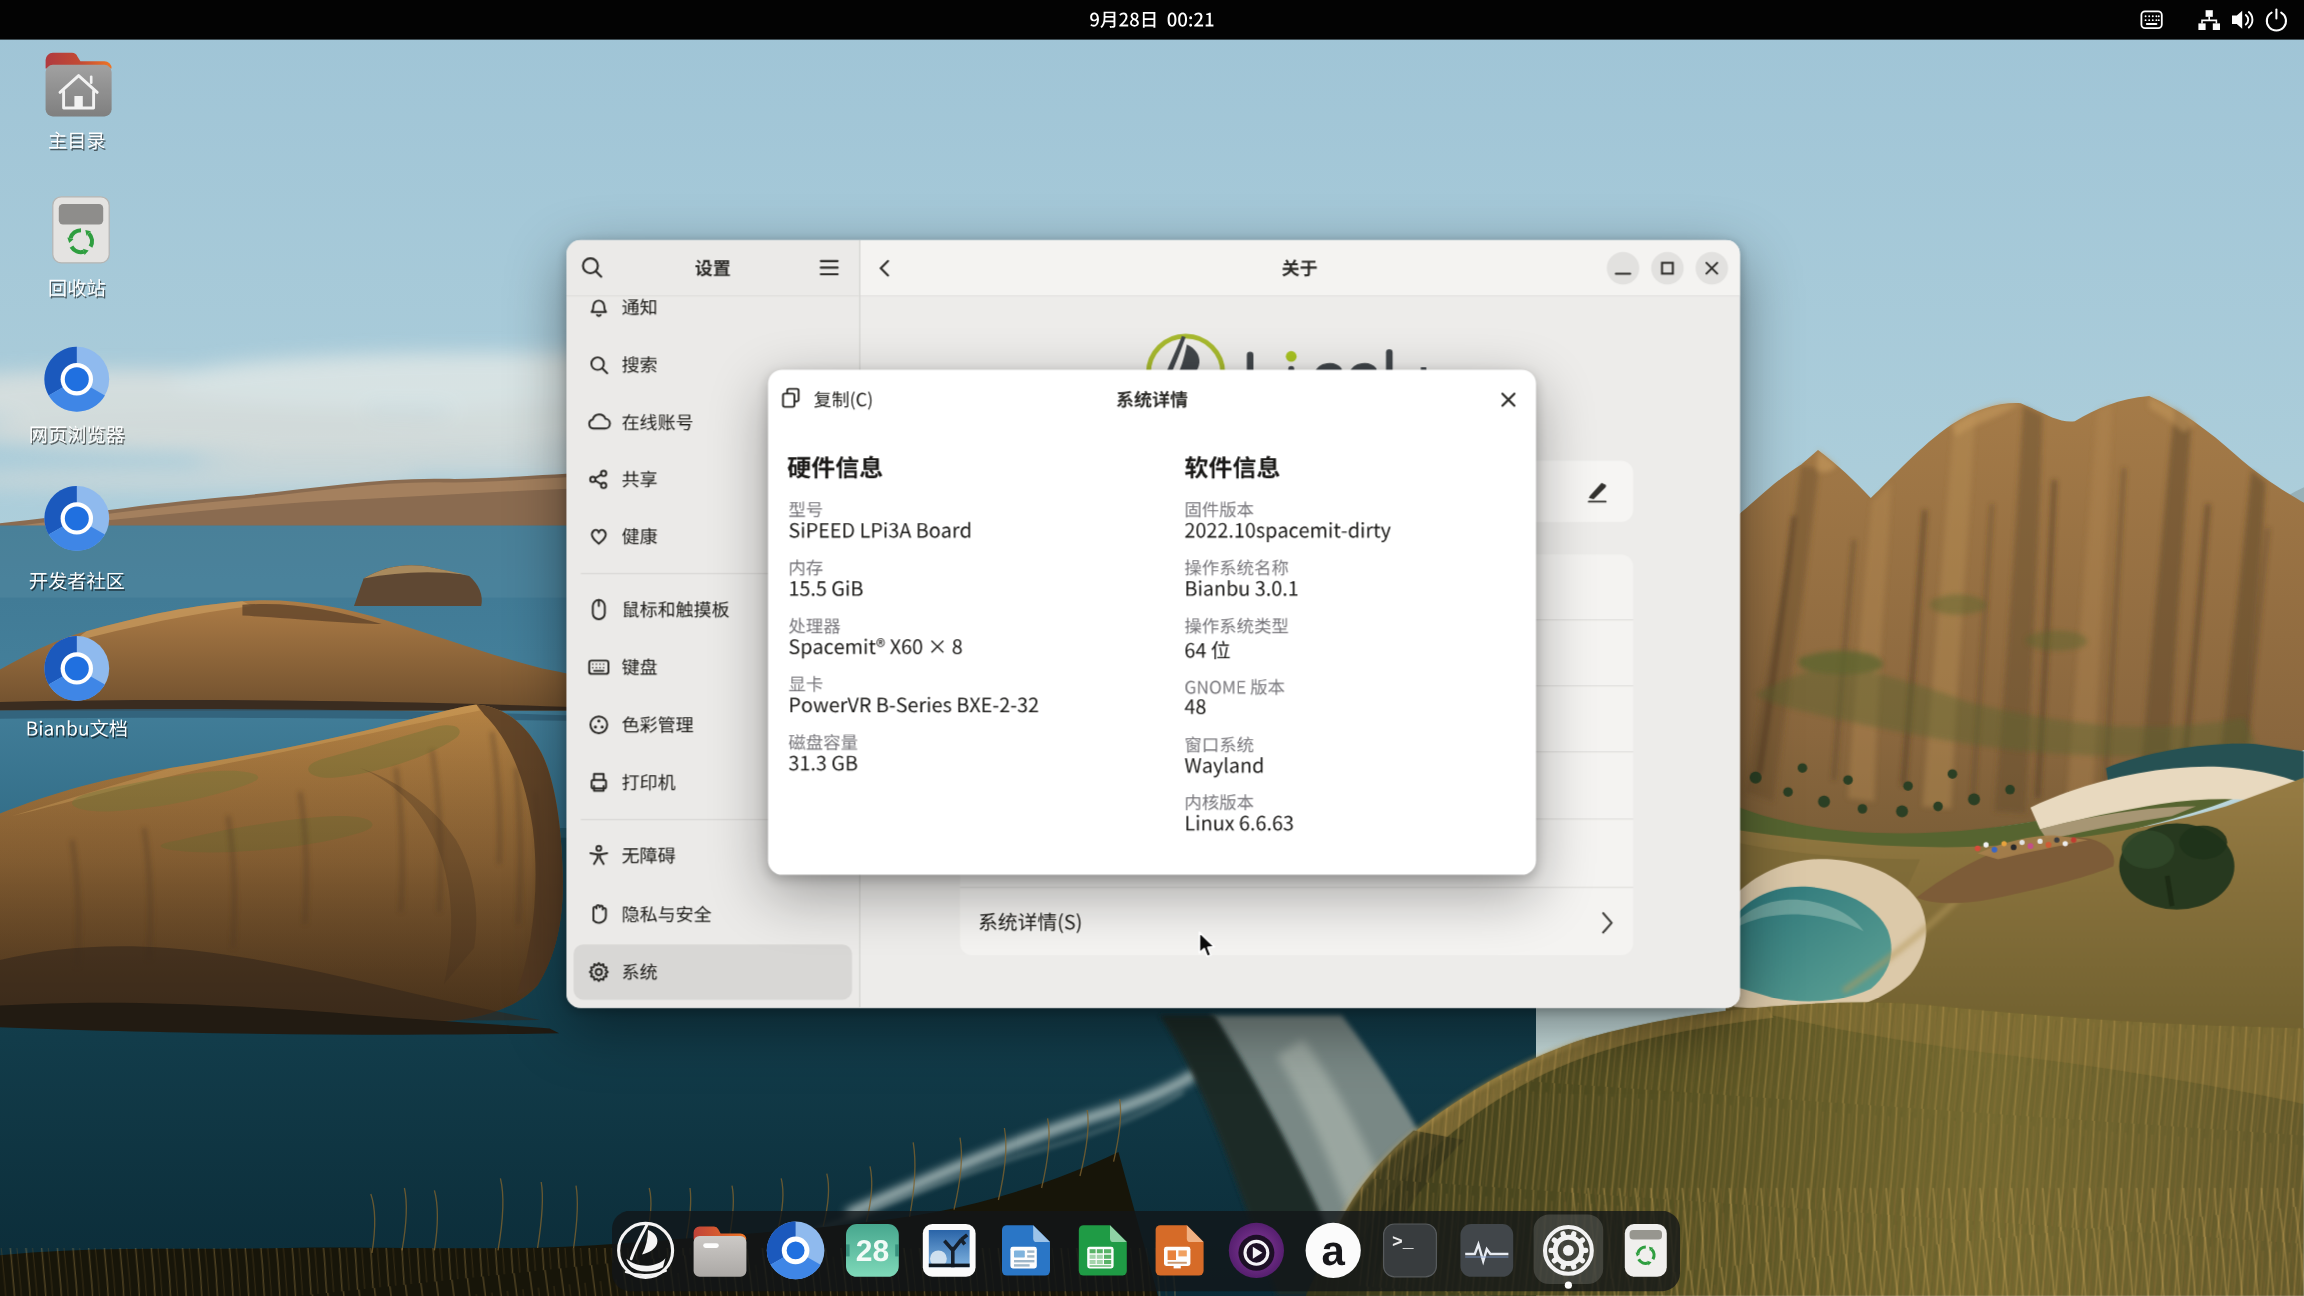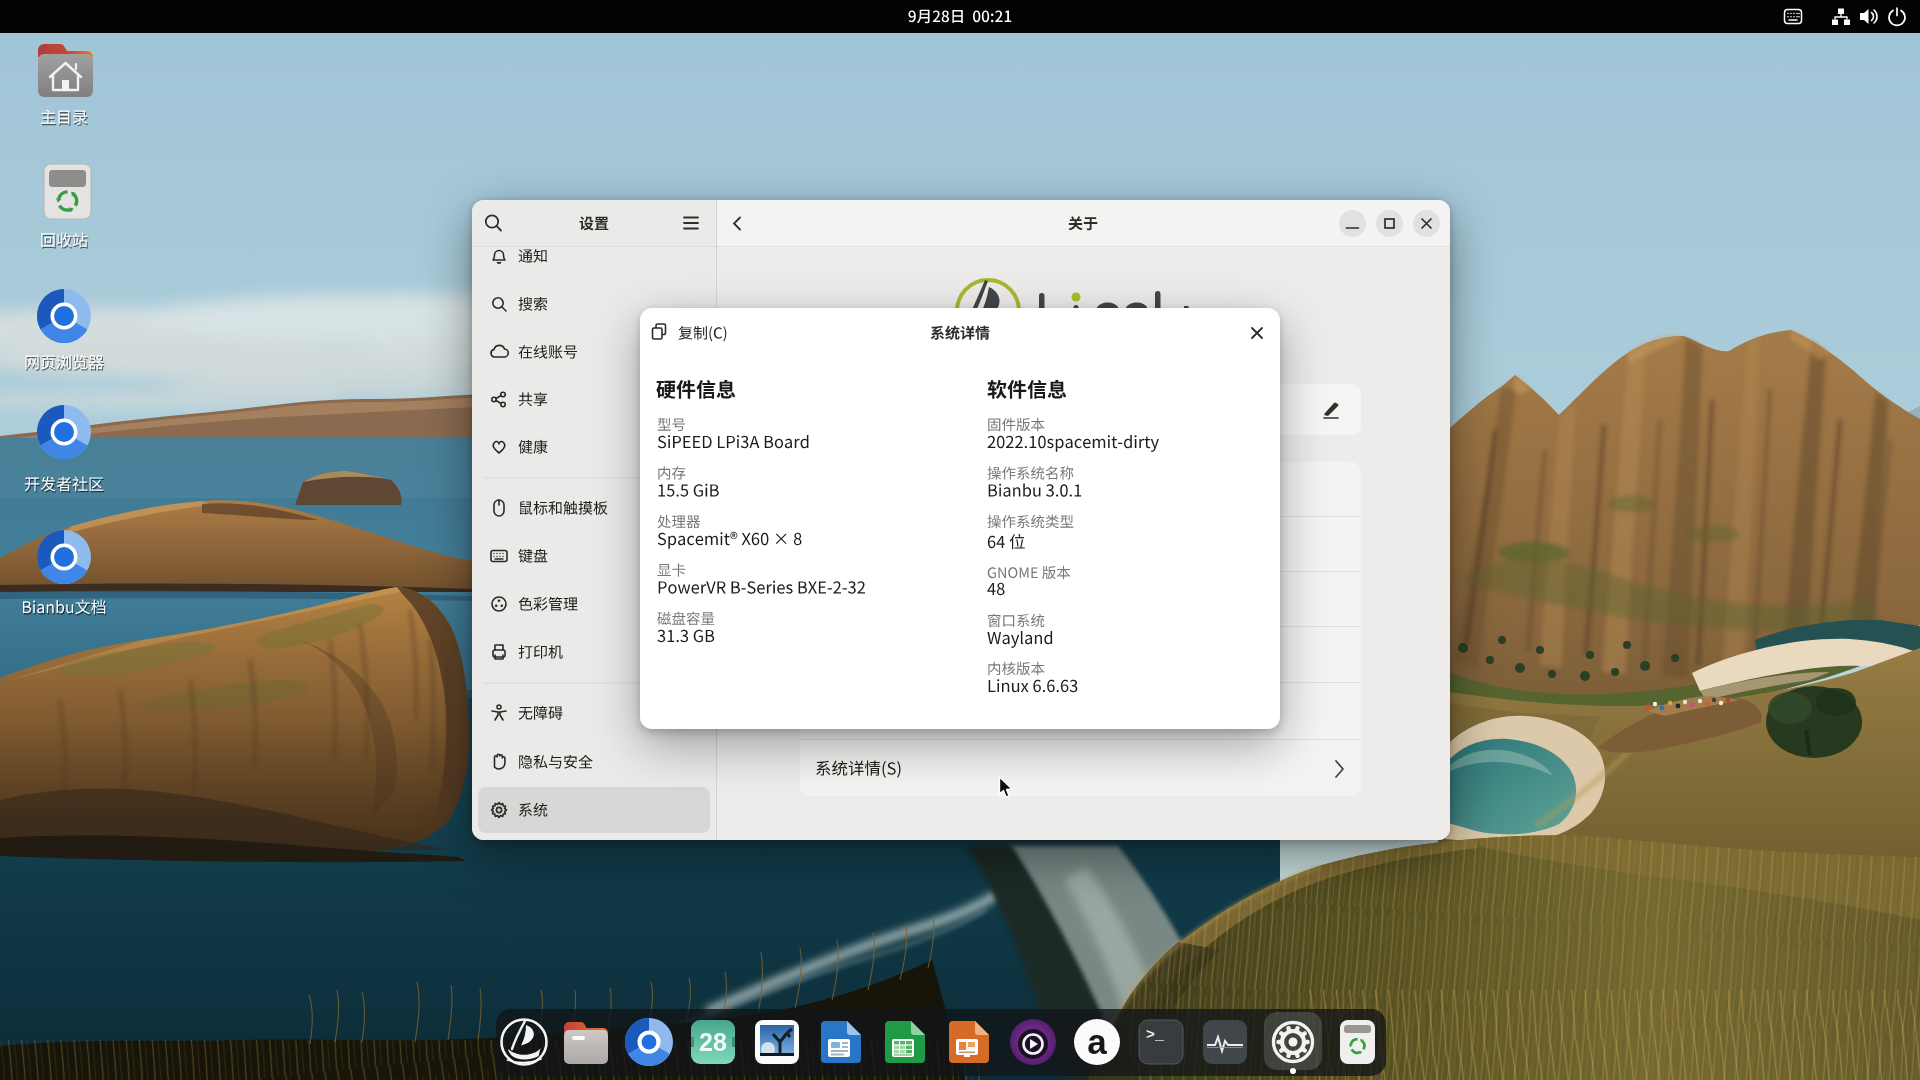--- a/index.html
+++ b/index.html
@@ -456,21 +456,21 @@
         <path d="M354.6 208.2H358V209.8H354.6ZM353.7 207.4V210.6H359V207.4ZM353.1 212H355V213.7H353.1ZM357.6 212H359.6V213.7H357.6ZM349.3 206.8V209.7H347.7V210.8H349.3V213.9C348.6 214.2 348 214.4 347.5 214.5L347.8 215.6L349.3 215V218.9C349.3 219.1 349.3 219.1 349.1 219.1C349 219.1 348.5 219.1 348 219.1C348.2 219.4 348.3 219.8 348.4 220.1C349.1 220.1 349.6 220 349.9 219.9C350.2 219.7 350.3 219.4 350.3 218.9V214.6L351.8 214.1L351.6 213.1L350.3 213.6V210.8H351.7V209.7H350.3V206.8ZM355.8 214.5V215.6H352V216.5H355.1C354.1 217.6 352.5 218.5 351 219C351.2 219.2 351.6 219.6 351.7 219.8C353.2 219.3 354.7 218.3 355.8 217.1V220.2H356.8V217C357.7 218.1 359.1 219.2 360.3 219.7C360.5 219.4 360.8 219.1 361 218.9C359.7 218.4 358.4 217.5 357.5 216.5H360.8V215.6H356.8V214.5H360.5V211.2H356.7V214.5H355.9V211.2H352.2V214.5Z M369.1 207C368.4 209.1 367.2 211.2 365.9 212.6C366.2 212.8 366.6 213.1 366.8 213.3C367.5 212.5 368.2 211.5 368.8 210.3H369.8V220.1H370.9V216.6H375.3V215.6H370.9V213.4H375.1V212.4H370.9V210.3H375.4V209.2H369.4C369.7 208.6 369.9 207.9 370.2 207.3ZM365.6 206.9C364.8 209.1 363.5 211.3 362 212.7C362.2 212.9 362.5 213.5 362.7 213.8C363.2 213.2 363.6 212.7 364.1 212V220.1H365.2V210.3C365.7 209.3 366.3 208.3 366.7 207.2Z M380.1 215.8C379.4 216.8 378.2 217.9 377 218.6C377.3 218.7 377.8 219.1 378 219.3C379.1 218.5 380.4 217.3 381.2 216.1ZM385.2 216.2C386.4 217.2 387.9 218.5 388.6 219.3L389.6 218.7C388.8 217.8 387.3 216.6 386.1 215.7ZM385.6 212.6C386 212.9 386.4 213.3 386.8 213.7L380.4 214.2C382.6 213.1 384.8 211.8 387 210.1L386.1 209.4C385.4 210 384.6 210.6 383.8 211.1L380.3 211.3C381.3 210.6 382.4 209.6 383.4 208.6C385.2 208.4 387 208.2 388.4 207.8L387.6 206.9C385.3 207.5 381.1 207.9 377.6 208.1C377.7 208.3 377.8 208.8 377.8 209C379.1 209 380.5 208.9 381.8 208.8C380.9 209.7 379.8 210.6 379.4 210.9C379 211.2 378.6 211.4 378.3 211.4C378.5 211.7 378.6 212.2 378.7 212.4C379 212.3 379.4 212.2 382.4 212.1C381.1 212.8 380.1 213.4 379.6 213.6C378.7 214.1 378 214.4 377.5 214.4C377.7 214.7 377.8 215.2 377.9 215.4C378.3 215.3 378.8 215.2 382.8 214.9V218.7C382.8 218.9 382.8 218.9 382.5 218.9C382.3 219 381.5 219 380.6 218.9C380.8 219.2 381 219.7 381.1 220C382.1 220 382.8 220 383.3 219.8C383.8 219.6 383.9 219.3 383.9 218.7V214.8L387.5 214.6C388 215 388.3 215.5 388.6 215.9L389.4 215.3C388.8 214.5 387.6 213.1 386.5 212.1Z M400.6 213.9V218.5C400.6 219.6 400.9 219.9 401.9 219.9C402.1 219.9 403 219.9 403.2 219.9C404.1 219.9 404.3 219.3 404.4 217.3C404.1 217.3 403.7 217.1 403.5 216.9C403.4 218.7 403.4 218.9 403 218.9C402.9 218.9 402.2 218.9 402.1 218.9C401.7 218.9 401.7 218.9 401.7 218.5V213.9ZM397.9 213.9C397.8 216.8 397.5 218.3 395.1 219.2C395.3 219.4 395.6 219.8 395.8 220.1C398.4 219 398.9 217.2 399 213.9ZM391.1 218.2 391.4 219.3C392.7 218.9 394.4 218.3 396 217.8L395.8 216.9C394.1 217.4 392.3 217.9 391.1 218.2ZM399.1 207.1C399.4 207.6 399.8 208.4 399.9 208.9H396.4V209.9H399C398.4 210.8 397.4 212.1 397 212.5C396.7 212.7 396.4 212.8 396.1 212.9C396.2 213.1 396.4 213.7 396.5 214C396.9 213.8 397.5 213.7 402.8 213.2C403 213.6 403.2 214 403.3 214.3L404.3 213.8C403.8 212.9 402.9 211.6 402.1 210.5L401.2 211C401.6 211.4 401.9 211.9 402.2 212.4L398.2 212.7C398.9 211.9 399.7 210.8 400.3 209.9H404.2V208.9H400.1L401 208.6C400.8 208.2 400.5 207.4 400.1 206.8ZM391.4 212.9C391.6 212.8 391.9 212.7 393.7 212.4C393 213.4 392.5 214.1 392.2 214.3C391.7 214.9 391.4 215.2 391.1 215.3C391.2 215.6 391.4 216.1 391.5 216.4C391.8 216.2 392.3 216 395.9 215.2C395.8 215 395.8 214.6 395.8 214.3L393.1 214.8C394.2 213.5 395.3 212 396.2 210.4L395.2 209.8C395 210.4 394.6 210.9 394.3 211.4L392.5 211.6C393.4 210.4 394.3 208.8 395 207.3L393.9 206.8C393.3 208.5 392.2 210.4 391.8 210.9C391.5 211.4 391.2 211.7 391 211.8C391.1 212.1 391.3 212.6 391.4 212.9Z M415.8 207.1C415.5 207.7 414.8 208.6 414.4 209.1L415.2 209.5C415.8 209 416.4 208.2 416.9 207.4ZM407.6 207.6C408.2 208.2 408.9 209 409.2 209.6L410.1 209.1C409.8 208.5 409.2 207.7 408.5 207.1ZM411.7 206.8V209.6H406V210.6H410.8C409.6 211.9 407.7 212.9 405.8 213.3C406 213.5 406.3 214 406.5 214.2C408.4 213.6 410.4 212.5 411.7 211.1V213.5H412.8V211.3C414.6 212.2 416.8 213.4 417.9 214.2L418.5 213.3C417.3 212.6 415.2 211.5 413.4 210.6H418.5V209.6H412.8V206.8ZM411.7 213.8C411.6 214.4 411.6 214.9 411.4 215.4H406V216.4H411C410.3 217.8 408.8 218.7 405.7 219.2C405.9 219.4 406.1 219.9 406.2 220.2C409.8 219.5 411.5 218.3 412.2 216.5C413.4 218.6 415.4 219.7 418.3 220.2C418.4 219.9 418.7 219.4 419 219.1C416.3 218.8 414.4 217.9 413.3 216.4H418.6V215.4H412.6C412.7 214.9 412.8 214.4 412.9 213.8Z M428.7 207.6V212.5H429.7V207.6ZM431.4 206.9V213.4C431.4 213.6 431.4 213.6 431.1 213.6C430.9 213.7 430.2 213.7 429.4 213.6C429.5 213.9 429.7 214.3 429.7 214.6C430.8 214.6 431.5 214.6 431.9 214.4C432.3 214.3 432.4 214 432.4 213.4V206.9ZM425.1 208.4V210.4H423.3V210.3V208.4ZM420.5 210.4V211.3H422.2C422.1 212.3 421.6 213.3 420.4 214.1C420.6 214.2 420.9 214.6 421.1 214.8C422.5 213.9 423.1 212.6 423.3 211.3H425.1V214.5H426.2V211.3H427.8V210.4H426.2V208.4H427.5V207.4H420.9V208.4H422.3V210.3V210.4ZM426.3 214.2V215.8H421.7V216.8H426.3V218.6H420.2V219.7H433.3V218.6H427.4V216.8H431.8V215.8H427.4V214.2Z" fill="#77767b"></path>
         <path d="M352 240.2C353.8 240.2 355.4 238.6 355.4 236.3C355.4 233.7 354.1 232.5 352.1 232.5C351.1 232.5 350.1 233 349.3 233.9C349.4 230.2 350.8 228.9 352.5 228.9C353.2 228.9 353.9 229.3 354.4 229.9L355.2 228.9C354.6 228.2 353.6 227.7 352.4 227.7C350.1 227.7 347.9 229.5 347.9 234.2C347.9 238.2 349.7 240.2 352 240.2ZM349.4 235.1C350.2 234 351.1 233.6 351.8 233.6C353.3 233.6 354 234.7 354 236.3C354 237.9 353.1 239 352 239C350.4 239 349.5 237.7 349.4 235.1Z M361.8 240H363.2V236.7H364.8V235.5H363.2V227.9H361.5L356.5 235.7V236.7H361.8ZM361.8 235.5H358.1L360.8 231.3C361.2 230.7 361.5 230.1 361.8 229.6H361.9C361.8 230.2 361.8 231.2 361.8 231.8Z M375.1 229.1V230.3H384.1V229.1ZM376.2 231.6C376.7 233.9 377.2 236.9 377.3 238.7L378.5 238.3C378.4 236.6 377.9 233.7 377.3 231.3ZM378.4 226.3C378.7 227.2 379.1 228.3 379.2 229L380.4 228.6C380.3 227.9 379.9 226.8 379.6 226ZM374.4 239.4V240.6H384.8V239.4H381.4C382 237.2 382.6 234 383.1 231.4L381.8 231.2C381.5 233.7 380.8 237.2 380.2 239.4ZM373.7 226.2C372.8 228.7 371.3 231.2 369.6 232.8C369.9 233.1 370.2 233.7 370.3 234C370.9 233.4 371.5 232.8 372 232V241.3H373.2V230.1C373.9 229 374.4 227.8 374.9 226.6Z" fill="#1f1e1c"></path>
         <path d="M352.6 270.2C354.1 270.2 355.2 269.7 355.9 269V264.5H352.4V265.6H354.7V268.4C354.3 268.8 353.5 269 352.8 269C350.5 269 349.2 267.3 349.2 264.6C349.2 262 350.6 260.4 352.8 260.4C353.8 260.4 354.5 260.8 355 261.4L355.8 260.5C355.2 259.9 354.2 259.2 352.7 259.2C349.9 259.2 347.8 261.3 347.8 264.7C347.8 268.1 349.8 270.2 352.6 270.2Z M358.5 270H359.7V264.4C359.7 263.3 359.6 262.2 359.6 261.1H359.6L360.8 263.3L364.6 270H366V259.4H364.7V264.9C364.7 266 364.8 267.2 364.9 268.3H364.8L363.7 266.1L359.8 259.4H358.5Z M372.9 270.2C375.5 270.2 377.4 268.1 377.4 264.6C377.4 261.2 375.5 259.2 372.9 259.2C370.2 259.2 368.3 261.2 368.3 264.6C368.3 268.1 370.2 270.2 372.9 270.2ZM372.9 269C370.9 269 369.7 267.3 369.7 264.6C369.7 262 370.9 260.4 372.9 260.4C374.8 260.4 376 262 376 264.6C376 267.3 374.8 269 372.9 269Z M379.7 270H380.9V264.1C380.9 263.2 380.8 261.9 380.7 261H380.8L381.6 263.4L383.7 268.9H384.6L386.6 263.4L387.4 261H387.5C387.4 261.9 387.3 263.2 387.3 264.1V270H388.5V259.4H386.9L384.9 265.1C384.7 265.8 384.4 266.5 384.2 267.3H384.1C383.8 266.5 383.6 265.8 383.3 265.1L381.3 259.4H379.7Z M391.5 270H397.8V268.9H392.8V265H396.8V263.8H392.8V260.5H397.6V259.4H391.5Z M403.3 258.1V263.9C403.3 266.1 403.2 268.7 402.2 270.5C402.5 270.7 402.8 271 403 271.2C403.9 269.7 404.2 267.8 404.3 265.9H406.3V271.1H407.3V264.9H404.3L404.3 263.9V262.8H408.2V261.8H406.9V257.8H405.9V261.8H404.3V258.1ZM414.1 263.1C413.8 264.7 413.3 266.1 412.6 267.3C411.9 266.1 411.4 264.6 411 263.1ZM408.8 258.8V263.8C408.8 266 408.7 268.7 407.6 270.6C407.8 270.8 408.2 271 408.4 271.2C409.7 269.2 409.8 266.2 409.8 263.8V263.1H410.1C410.5 265 411.1 266.7 411.9 268.1C411.2 269.1 410.2 269.8 409.2 270.3C409.5 270.5 409.8 270.9 409.9 271.2C410.9 270.7 411.8 270 412.6 269.1C413.2 270 414 270.7 415 271.2C415.2 270.9 415.5 270.5 415.8 270.3C414.7 269.8 413.9 269.1 413.2 268.2C414.2 266.7 415 264.7 415.3 262.2L414.7 262L414.5 262.1H409.8V259.7C411.8 259.5 414 259.2 415.5 258.9L414.9 257.9C413.4 258.3 410.9 258.6 408.8 258.8Z M423 257.8V260.9H417.2V262H421.6C420.6 264.4 418.8 266.8 416.8 268C417.1 268.2 417.5 268.6 417.6 268.9C419.7 267.4 421.6 264.8 422.7 262H423V267.3H419.6V268.4H423V271.2H424.1V268.4H427.5V267.3H424.1V262H424.3C425.4 264.8 427.3 267.4 429.4 268.8C429.6 268.5 430 268.1 430.3 267.9C428.3 266.7 426.4 264.4 425.4 262H429.9V260.9H424.1V257.8Z" fill="#77767b"></path>
         <path d="M352.6 287H354V283.7H355.6V282.5H354V274.9H352.4L347.3 282.7V283.7H352.6ZM352.6 282.5H348.9L351.7 278.3C352 277.7 352.3 277.1 352.6 276.6H352.7C352.7 277.2 352.6 278.2 352.6 278.8Z M360.8 287.2C363 287.2 364.6 285.8 364.6 284.1C364.6 282.4 363.6 281.5 362.5 280.9V280.8C363.2 280.3 364.1 279.2 364.1 277.9C364.1 276 362.9 274.7 360.8 274.7C358.9 274.7 357.5 276 357.5 277.8C357.5 279.1 358.3 280 359.1 280.6V280.6C358 281.2 356.9 282.4 356.9 284C356.9 285.9 358.5 287.2 360.8 287.2ZM361.6 280.4C360.2 279.9 358.9 279.2 358.9 277.8C358.9 276.6 359.7 275.8 360.8 275.8C362.1 275.8 362.8 276.8 362.8 278C362.8 278.9 362.4 279.7 361.6 280.4ZM360.8 286.1C359.3 286.1 358.3 285.2 358.3 283.9C358.3 282.7 358.9 281.8 359.9 281.1C361.6 281.8 363.1 282.4 363.1 284C363.1 285.3 362.2 286.1 360.8 286.1Z" fill="#1f1e1c"></path>
         <path d="M352.4 308.2C351.2 309.1 349.6 309.9 348.2 310.3L348.8 311.1C350.3 310.6 352 309.8 353.2 308.8ZM355.4 308.9C356.8 309.5 358.7 310.5 359.7 311.2L360.4 310.5C359.4 309.8 357.5 308.8 356 308.2ZM353.3 309.7C353 310.1 352.7 310.7 352.3 311.2H349.4V319.2H350.5V318.6H358.2V319.1H359.3V311.2H353.5C353.8 310.8 354.1 310.4 354.4 309.9ZM350.5 317.8V312H358.2V317.8ZM352.3 314.8C352.9 315.1 353.5 315.3 354.1 315.7C353.2 316.2 352.1 316.6 351 316.8C351.2 317 351.4 317.3 351.5 317.5C352.7 317.2 353.9 316.8 354.9 316.1C355.7 316.5 356.3 316.9 356.8 317.3L357.4 316.6C356.9 316.3 356.3 315.9 355.6 315.5C356.3 315 356.8 314.3 357.2 313.4L356.6 313.1L356.5 313.1H353.2C353.3 312.9 353.5 312.6 353.6 312.4L352.7 312.3C352.4 313 351.8 313.8 351 314.5C351.2 314.6 351.5 314.8 351.6 315C352 314.6 352.4 314.2 352.7 313.9H356C355.7 314.3 355.3 314.8 354.8 315.2C354.2 314.8 353.5 314.5 352.8 314.3ZM353.2 306C353.4 306.3 353.5 306.7 353.7 307.1H348.1V309.3H349.2V307.9H359.2V309.3H360.4V307.1H355C354.8 306.6 354.5 306.1 354.3 305.7Z M363.3 307.3V318.8H364.5V317.6H373V318.7H374.2V307.3ZM364.5 316.4V308.4H373V316.4Z M380.1 314.8C379.4 315.8 378.2 316.9 377 317.6C377.3 317.7 377.8 318.1 378 318.3C379.1 317.5 380.4 316.3 381.2 315.1ZM385.2 315.2C386.4 316.2 387.9 317.5 388.6 318.3L389.6 317.7C388.8 316.8 387.3 315.6 386.1 314.7ZM385.6 311.6C386 311.9 386.4 312.3 386.8 312.7L380.4 313.2C382.6 312.1 384.8 310.8 387 309.1L386.1 308.4C385.4 309 384.6 309.6 383.8 310.1L380.3 310.3C381.3 309.6 382.4 308.6 383.4 307.6C385.2 307.4 387 307.2 388.4 306.8L387.6 305.9C385.3 306.5 381.1 306.9 377.6 307.1C377.7 307.3 377.8 307.8 377.8 308C379.1 308 380.5 307.9 381.8 307.8C380.9 308.7 379.8 309.6 379.4 309.9C379 310.2 378.6 310.4 378.3 310.4C378.5 310.7 378.6 311.2 378.7 311.4C379 311.3 379.4 311.2 382.4 311.1C381.1 311.8 380.1 312.4 379.6 312.6C378.7 313.1 378 313.4 377.5 313.4C377.7 313.7 377.8 314.2 377.9 314.4C378.3 314.3 378.8 314.2 382.8 313.9V317.7C382.8 317.9 382.8 317.9 382.5 317.9C382.3 318 381.5 318 380.6 317.9C380.8 318.2 381 318.7 381.1 319C382.1 319 382.8 319 383.3 318.8C383.8 318.6 383.9 318.3 383.9 317.7V313.8L387.5 313.6C388 314 388.3 314.5 388.6 314.9L389.4 314.3C388.8 313.5 387.6 312.1 386.5 311.1Z M400.6 312.9V317.5C400.6 318.6 400.9 318.9 401.9 318.9C402.1 318.9 403 318.9 403.2 318.9C404.1 318.9 404.3 318.3 404.4 316.3C404.1 316.3 403.7 316.1 403.5 315.9C403.4 317.7 403.4 317.9 403 317.9C402.9 317.9 402.2 317.9 402.1 317.9C401.7 317.9 401.7 317.9 401.7 317.5V312.9ZM397.9 312.9C397.8 315.8 397.5 317.3 395.1 318.2C395.3 318.4 395.6 318.8 395.8 319.1C398.4 318 398.9 316.2 399 312.9ZM391.1 317.2 391.4 318.3C392.7 317.9 394.4 317.3 396 316.8L395.8 315.9C394.1 316.4 392.3 316.9 391.1 317.2ZM399.1 306.1C399.4 306.6 399.8 307.4 399.9 307.9H396.4V308.9H399C398.4 309.8 397.4 311.1 397 311.5C396.7 311.7 396.4 311.8 396.1 311.9C396.2 312.1 396.4 312.7 396.5 313C396.9 312.8 397.5 312.7 402.8 312.2C403 312.6 403.2 313 403.3 313.3L404.3 312.8C403.8 311.9 402.9 310.6 402.1 309.5L401.2 310C401.6 310.4 401.9 310.9 402.2 311.4L398.2 311.7C398.9 310.9 399.7 309.8 400.3 308.9H404.2V307.9H400.1L401 307.6C400.8 307.2 400.5 306.4 400.1 305.8ZM391.4 311.9C391.6 311.8 391.9 311.7 393.7 311.4C393 312.4 392.5 313.1 392.2 313.3C391.7 313.9 391.4 314.2 391.1 314.3C391.2 314.6 391.4 315.1 391.5 315.4C391.8 315.2 392.3 315 395.9 314.2C395.8 314 395.8 313.6 395.8 313.3L393.1 313.8C394.2 312.5 395.3 311 396.2 309.4L395.2 308.8C395 309.4 394.6 309.9 394.3 310.4L392.5 310.6C393.4 309.4 394.3 307.8 395 306.3L393.9 305.8C393.3 307.5 392.2 309.4 391.8 309.9C391.5 310.4 391.2 310.7 391 310.8C391.1 311.1 391.3 311.6 391.4 311.9Z" fill="#77767b"></path>
         <path d="M350 336H351.8L353.6 328.7C353.8 327.8 354 326.9 354.2 326H354.3C354.5 326.9 354.7 327.8 354.9 328.7L356.7 336H358.6L361 323.9H359.6L358.3 330.5C358.1 331.8 357.8 333.1 357.6 334.4H357.5C357.2 333.1 357 331.8 356.7 330.5L355 323.9H353.6L351.9 330.5C351.6 331.8 351.3 333.1 351.1 334.4H351C350.7 333.1 350.5 331.8 350.3 330.5L349 323.9H347.4Z M365.1 336.2C366.2 336.2 367.2 335.6 368 334.9H368.1L368.2 336H369.5V330.5C369.5 328.3 368.5 326.8 366.4 326.8C364.9 326.8 363.6 327.5 362.8 328L363.4 329C364.1 328.5 365.1 328.1 366.1 328.1C367.6 328.1 368 329.2 368 330.3C364.1 330.8 362.5 331.7 362.5 333.7C362.5 335.3 363.6 336.2 365.1 336.2ZM365.5 335C364.6 335 363.9 334.6 363.9 333.6C363.9 332.4 364.9 331.7 368 331.3V333.8C367.1 334.6 366.4 335 365.5 335Z M372.4 339.9C374.2 339.9 375.2 338.5 375.8 336.8L379.2 327H377.7L376.1 332C375.8 332.8 375.6 333.7 375.3 334.5H375.3C375 333.7 374.7 332.8 374.4 332L372.6 327H371L374.6 336L374.4 336.7C374 337.8 373.4 338.6 372.4 338.6C372.1 338.6 371.9 338.5 371.7 338.5L371.4 339.7C371.7 339.8 372 339.9 372.4 339.9Z M382.5 336.2C382.9 336.2 383.1 336.1 383.3 336.1L383.1 334.9C383 335 382.9 335 382.8 335C382.6 335 382.4 334.8 382.4 334.3V322.9H380.9V334.2C380.9 335.5 381.4 336.2 382.5 336.2Z M387.6 336.2C388.7 336.2 389.8 335.6 390.6 334.9H390.7L390.8 336H392V330.5C392 328.3 391.1 326.8 388.9 326.8C387.5 326.8 386.2 327.5 385.4 328L386 329C386.7 328.5 387.6 328.1 388.7 328.1C390.1 328.1 390.5 329.2 390.5 330.3C386.7 330.8 385 331.7 385 333.7C385 335.3 386.1 336.2 387.6 336.2ZM388.1 335C387.2 335 386.5 334.6 386.5 333.6C386.5 332.4 387.5 331.7 390.5 331.3V333.8C389.7 334.6 388.9 335 388.1 335Z M394.9 336H396.4V329.5C397.3 328.6 397.9 328.1 398.8 328.1C400 328.1 400.5 328.8 400.5 330.5V336H402V330.3C402 328 401.2 326.8 399.3 326.8C398.1 326.8 397.1 327.5 396.3 328.3H396.3L396.1 327H394.9Z M408 336.2C409.1 336.2 410 335.6 410.7 334.9H410.8L410.9 336H412.1V322.9H410.6V326.3L410.7 327.8C409.9 327.2 409.2 326.8 408.2 326.8C406.1 326.8 404.3 328.6 404.3 331.5C404.3 334.5 405.7 336.2 408 336.2ZM408.3 334.9C406.7 334.9 405.8 333.7 405.8 331.5C405.8 329.5 407 328.1 408.4 328.1C409.2 328.1 409.9 328.3 410.6 329V333.7C409.9 334.5 409.1 334.9 408.3 334.9Z" fill="#1f1e1c"></path>
         <path d="M348.4 356.3V367.2H349.5V357.4H353.7C353.6 359.3 353.1 361.7 349.9 363.4C350.1 363.6 350.5 364 350.7 364.2C352.6 363.1 353.7 361.7 354.2 360.3C355.6 361.5 357 363.1 357.8 364L358.7 363.3C357.8 362.2 356 360.5 354.6 359.3C354.7 358.6 354.8 358 354.8 357.4H359V365.7C359 366 358.9 366.1 358.7 366.1C358.4 366.1 357.4 366.1 356.4 366C356.5 366.3 356.7 366.8 356.7 367.1C358 367.1 358.9 367.1 359.4 367C359.9 366.8 360.1 366.4 360.1 365.7V356.3H354.8V353.8H353.7V356.3Z M373.9 360.6C372.7 363.1 369.9 365.2 366.5 366.3C366.7 366.5 367.1 366.9 367.2 367.2C369 366.5 370.6 365.7 372 364.6C373 365.4 374.1 366.4 374.6 367L375.5 366.3C374.9 365.6 373.8 364.7 372.8 363.9C373.7 363 374.5 362.1 375.1 361ZM370.4 354.1C370.7 354.6 371 355.3 371.1 355.8H367.3V356.8H370.1C369.6 357.6 368.8 359 368.5 359.3C368.3 359.5 367.9 359.6 367.5 359.7C367.6 359.9 367.8 360.5 367.9 360.7C368.1 360.6 368.6 360.5 371.2 360.4C370.1 361.5 368.7 362.4 367.3 363.1C367.5 363.3 367.8 363.7 367.9 363.9C370.4 362.7 372.7 360.6 373.9 358.4L372.9 358C372.7 358.5 372.3 359 372 359.4L369.5 359.5C370.1 358.7 370.8 357.6 371.3 356.8H375.4V355.8H372.1L372.3 355.7C372.1 355.2 371.8 354.4 371.4 353.8ZM364.3 353.8V356.6H362.3V357.6H364.2C363.8 359.6 362.9 361.9 362 363.1C362.2 363.4 362.4 363.9 362.6 364.2C363.2 363.3 363.8 361.8 364.3 360.2V367.1H365.3V359.5C365.7 360.3 366.2 361.1 366.4 361.6L367 360.8C366.8 360.4 365.7 358.7 365.3 358.2V357.6H367V356.6H365.3V353.8Z M377.5 354.1V359.9C377.5 362.1 377.4 364.7 376.4 366.5C376.7 366.7 377 367 377.2 367.2C378.1 365.7 378.4 363.8 378.5 361.9H380.5V367.1H381.5V360.9H378.5L378.5 359.9V358.8H382.4V357.8H381.1V353.8H380.1V357.8H378.5V354.1ZM388.4 359.1C388 360.7 387.5 362.1 386.8 363.3C386.1 362.1 385.6 360.6 385.2 359.1ZM383 354.8V359.8C383 362 382.9 364.7 381.8 366.6C382 366.8 382.4 367 382.6 367.2C383.9 365.2 384 362.2 384 359.8V359.1H384.4C384.7 361 385.3 362.7 386.1 364.1C385.4 365.1 384.5 365.8 383.5 366.3C383.7 366.5 384 366.9 384.1 367.2C385.1 366.7 386 366 386.8 365.1C387.4 366 388.3 366.7 389.2 367.2C389.4 366.9 389.7 366.5 390 366.3C388.9 365.8 388.1 365.1 387.4 364.2C388.4 362.7 389.2 360.7 389.5 358.2L388.9 358L388.7 358.1H384V355.7C386 355.5 388.2 355.2 389.7 354.9L389.1 353.9C387.6 354.3 385.1 354.6 383 354.8Z M397.2 353.8V356.9H391.4V358H395.8C394.8 360.4 393 362.8 391 364C391.3 364.2 391.7 364.6 391.8 364.9C393.9 363.4 395.8 360.8 396.9 358H397.2V363.3H393.8V364.4H397.2V367.2H398.3V364.4H401.7V363.3H398.3V358H398.5C399.6 360.8 401.5 363.4 403.6 364.8C403.8 364.5 404.2 364.1 404.5 363.9C402.5 362.7 400.6 360.4 399.6 358H404.1V356.9H398.3V353.8Z" fill="#77767b"></path>
         <path d="M348.7 384H355.5V382.7H350.2V371.9H348.7Z M357.5 384H359V375H357.5ZM358.2 373.2C358.8 373.2 359.2 372.8 359.2 372.2C359.2 371.6 358.8 371.2 358.2 371.2C357.6 371.2 357.2 371.6 357.2 372.2C357.2 372.8 357.6 373.2 358.2 373.2Z M362 384H363.5V377.5C364.4 376.6 365.1 376.1 366 376.1C367.2 376.1 367.7 376.8 367.7 378.5V384H369.2V378.3C369.2 376 368.3 374.8 366.4 374.8C365.2 374.8 364.3 375.5 363.4 376.3H363.4L363.3 375H362Z M374.7 384.2C375.9 384.2 376.8 383.6 377.7 382.6H377.7L377.8 384H379.1V375H377.6V381.4C376.7 382.4 376.1 382.9 375.1 382.9C374 382.9 373.5 382.2 373.5 380.5V375H371.9V380.7C371.9 383 372.8 384.2 374.7 384.2Z M380.8 384H382.4L383.6 381.9C383.9 381.4 384.2 380.8 384.5 380.3H384.6C384.9 380.8 385.3 381.4 385.6 381.9L386.9 384H388.5L385.6 379.5L388.3 375H386.7L385.6 377C385.4 377.5 385.1 378 384.9 378.5H384.8C384.5 378 384.2 377.5 383.9 377L382.7 375H381.1L383.8 379.3Z M397.5 384.2C399.3 384.2 400.9 382.6 400.9 380.3C400.9 377.7 399.6 376.5 397.6 376.5C396.6 376.5 395.6 377 394.8 377.9C394.9 374.2 396.3 372.9 398 372.9C398.7 372.9 399.4 373.3 399.9 373.9L400.7 372.9C400 372.2 399.1 371.7 397.9 371.7C395.5 371.7 393.4 373.5 393.4 378.2C393.4 382.2 395.1 384.2 397.5 384.2ZM394.9 379.1C395.7 378 396.6 377.6 397.3 377.6C398.8 377.6 399.5 378.7 399.5 380.3C399.5 381.9 398.6 383 397.5 383C395.9 383 395 381.7 394.9 379.1Z M403.9 384.2C404.5 384.2 405 383.8 405 383.1C405 382.4 404.5 381.9 403.9 381.9C403.3 381.9 402.9 382.4 402.9 383.1C402.9 383.8 403.3 384.2 403.9 384.2Z M411.2 384.2C413.1 384.2 414.7 382.6 414.7 380.3C414.7 377.7 413.4 376.5 411.3 376.5C410.4 376.5 409.3 377 408.6 377.9C408.6 374.2 410 372.9 411.7 372.9C412.4 372.9 413.1 373.3 413.6 373.9L414.5 372.9C413.8 372.2 412.9 371.7 411.6 371.7C409.3 371.7 407.2 373.5 407.2 378.2C407.2 382.2 408.9 384.2 411.2 384.2ZM408.6 379.1C409.4 378 410.3 377.6 411.1 377.6C412.5 377.6 413.2 378.7 413.2 380.3C413.2 381.9 412.4 383 411.2 383C409.7 383 408.8 381.7 408.6 379.1Z M417.7 384.2C418.3 384.2 418.8 383.8 418.8 383.1C418.8 382.4 418.3 381.9 417.7 381.9C417.1 381.9 416.6 382.4 416.6 383.1C416.6 383.8 417.1 384.2 417.7 384.2Z M424.9 384.2C426.8 384.2 428.4 382.6 428.4 380.3C428.4 377.7 427.1 376.5 425.1 376.5C424.1 376.5 423.1 377 422.3 377.9C422.4 374.2 423.8 372.9 425.4 372.9C426.2 372.9 426.9 373.3 427.4 373.9L428.2 372.9C427.5 372.2 426.6 371.7 425.4 371.7C423 371.7 420.9 373.5 420.9 378.2C420.9 382.2 422.6 384.2 424.9 384.2ZM422.4 379.1C423.1 378 424.1 377.6 424.8 377.6C426.3 377.6 427 378.7 427 380.3C427 381.9 426.1 383 424.9 383C423.4 383 422.5 381.7 422.4 379.1Z M433.5 384.2C435.6 384.2 437.4 382.9 437.4 380.8C437.4 379.1 436.2 378 434.8 377.7V377.6C436.1 377.2 437 376.2 437 374.7C437 372.8 435.5 371.7 433.4 371.7C432 371.7 431 372.3 430.1 373.1L430.9 374.1C431.6 373.4 432.4 372.9 433.4 372.9C434.6 372.9 435.4 373.7 435.4 374.8C435.4 376.1 434.6 377.1 432.1 377.1V378.3C434.9 378.3 435.8 379.2 435.8 380.7C435.8 382.1 434.8 383 433.4 383C432 383 431.1 382.3 430.4 381.6L429.6 382.5C430.4 383.4 431.6 384.2 433.5 384.2Z" fill="#1f1e1c"></path>
       </svg>
     </div>
-    <div class="abs" style="left:496px;top:1009px;width:890px;height:67px;z-index:5;border-radius:15px;background:rgba(18,22,24,0.78)">
+    <div class="abs" style="left:510px;top:1009px;width:890px;height:67px;z-index:5;border-radius:15px;background:rgba(18,22,24,0.78)">
       <svg width="890" height="67" viewBox="0 0 890 67">
         <g stroke="#f4f4f4" fill="none" stroke-linecap="round">
           <circle cx="28" cy="33" r="22.5" stroke-width="2.6"></circle>
           <path d="M29,12 C24,21 19,31 16,40" stroke-width="2.4"></path>
           <path d="M30,16 C36,18 39,23 37.5,27.5 C36,32 31,35 25,36.5 C28.5,30 30,23 30,16 Z" fill="#f4f4f4" stroke="none"></path>
           <path d="M12,40 C17,44.5 25,46.5 32,45.5 C38,44.5 42,42.5 44.5,39.5 L42.5,47 C37,50.5 28,51.5 21,49.5 C16,48 13,44.5 12,40 Z" fill="#f4f4f4" stroke="none"></path>
           <path d="M11.5,51 C22,54.5 34,54.5 45,50" stroke-width="1.7"></path>
         </g>
         <g>
           <path d="M68,18 a5,5 0 0 1 5,-5 L85,13 a4,4 0 0 1 3.6,2.4 L90.5,19 L107,19 a5,5 0 0 1 5,5 L112,24 L68,24 Z" fill="url(#dkT)"></path>

